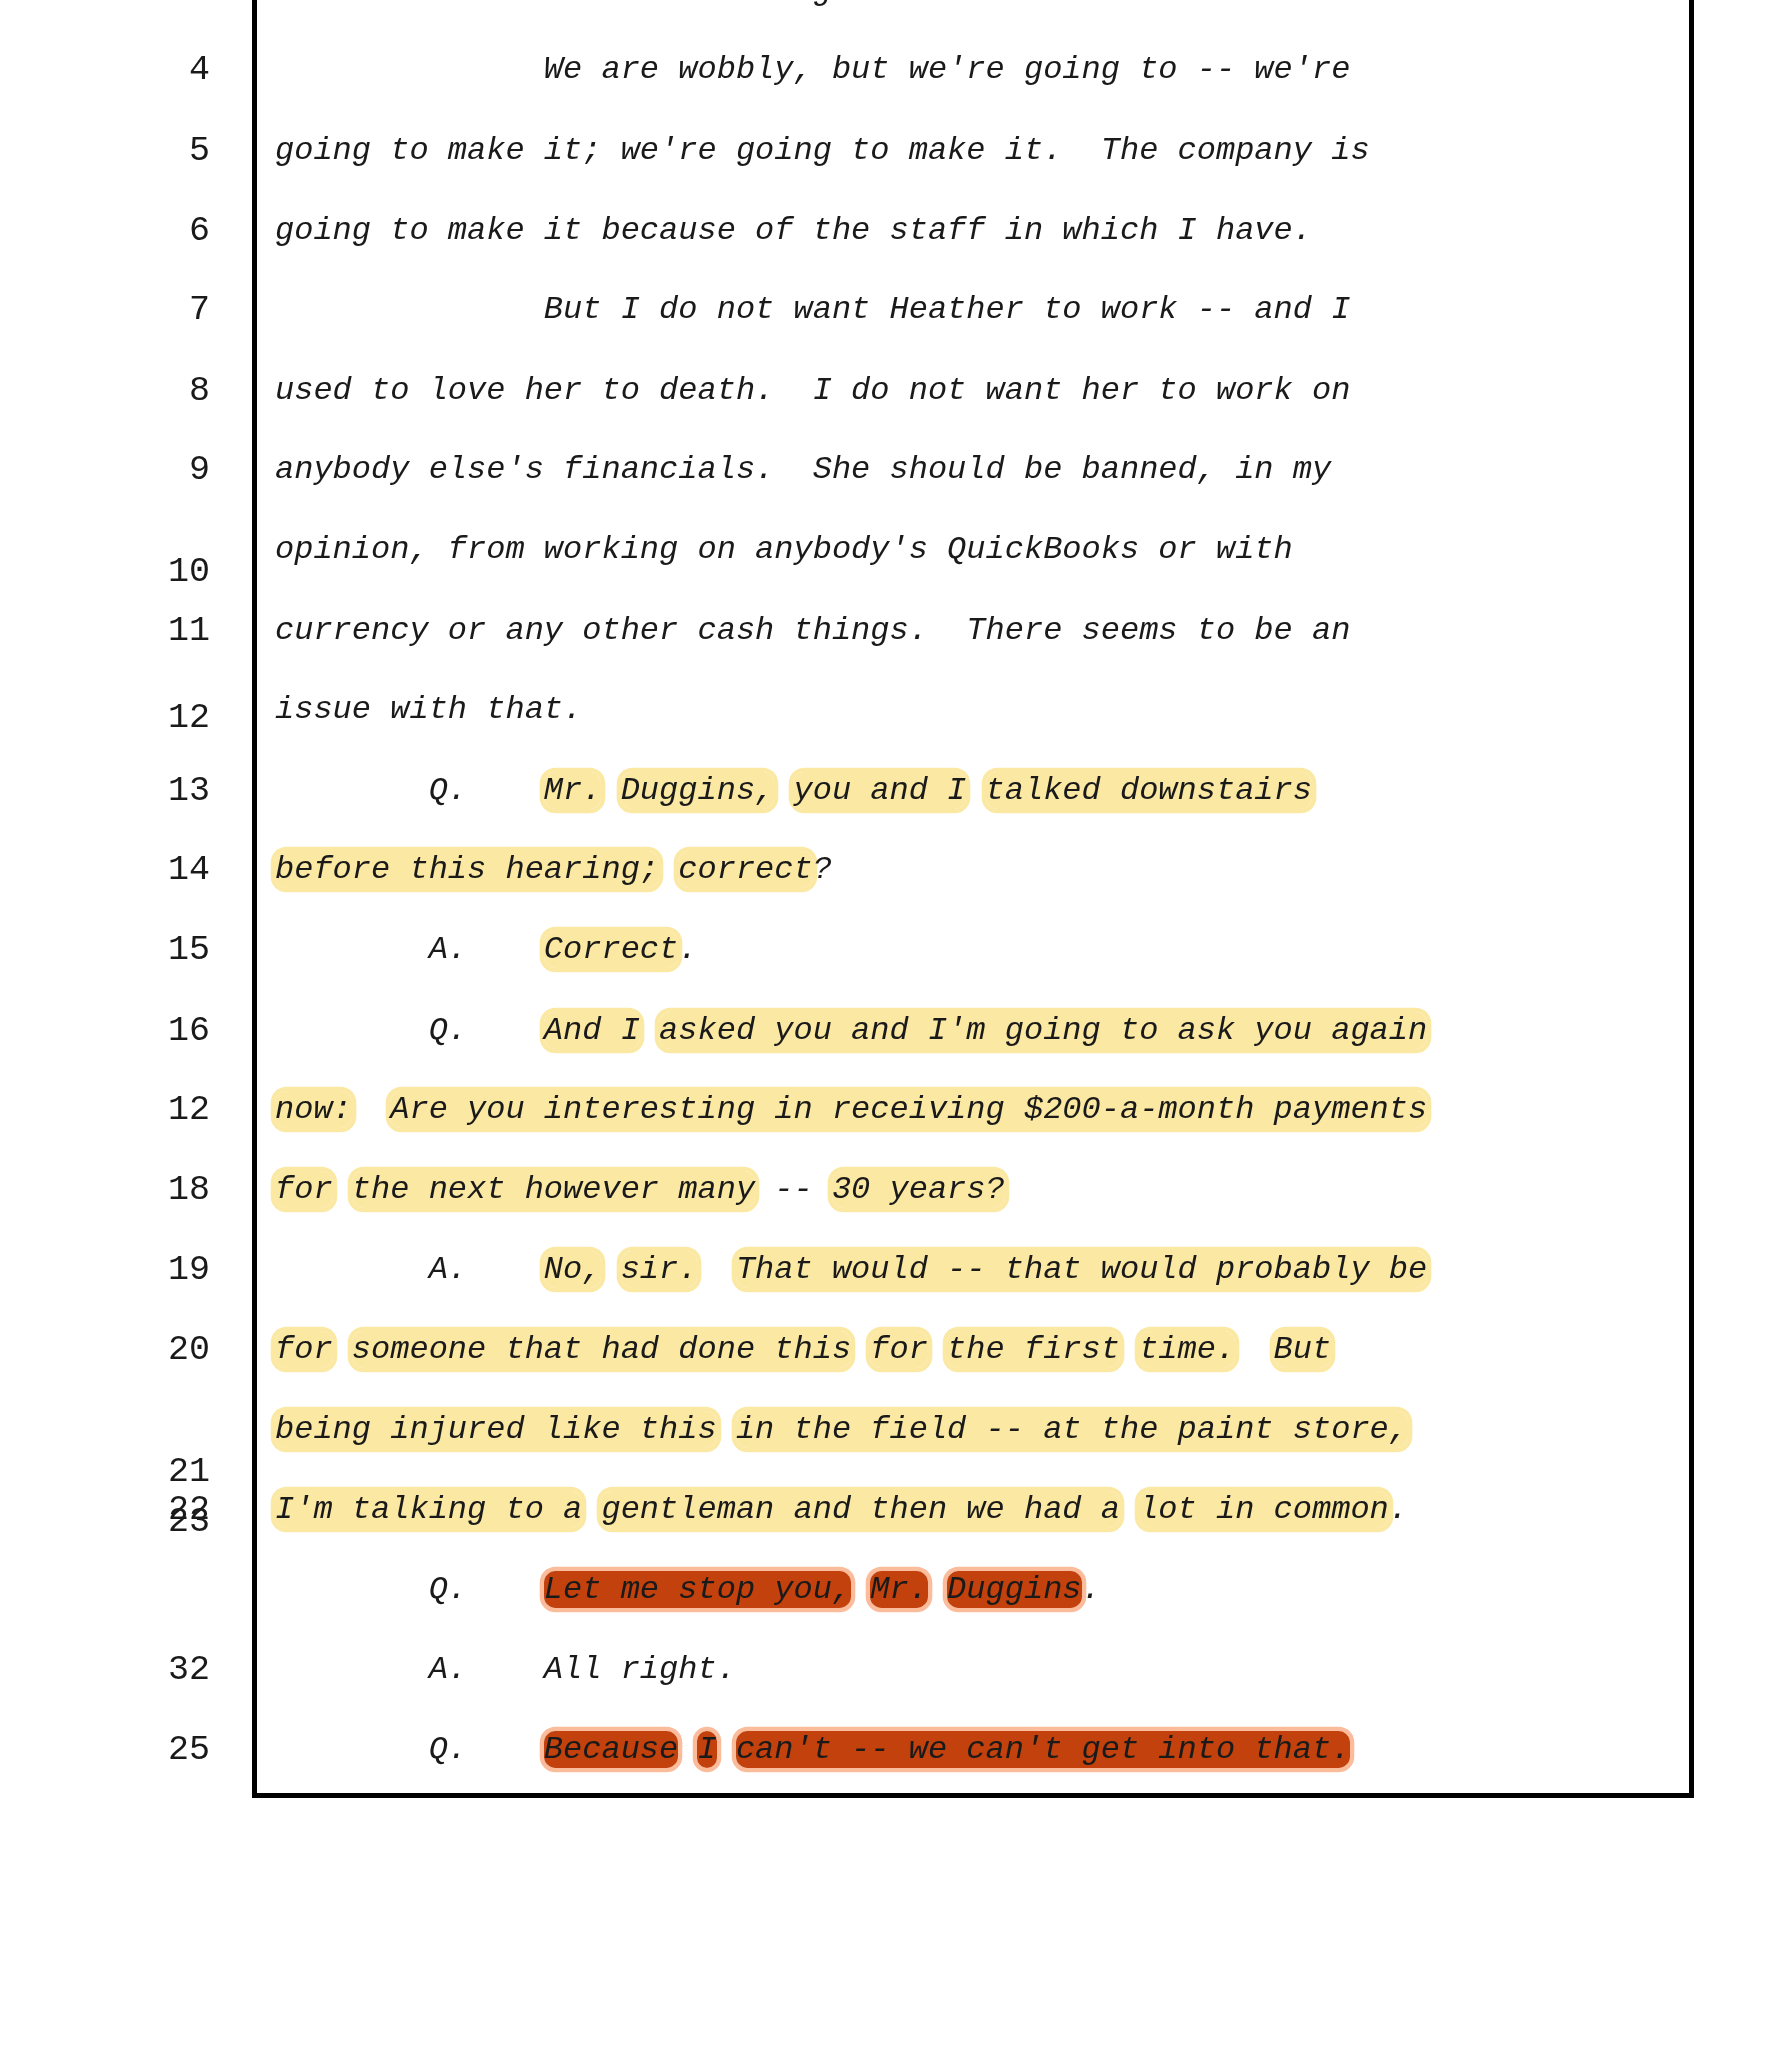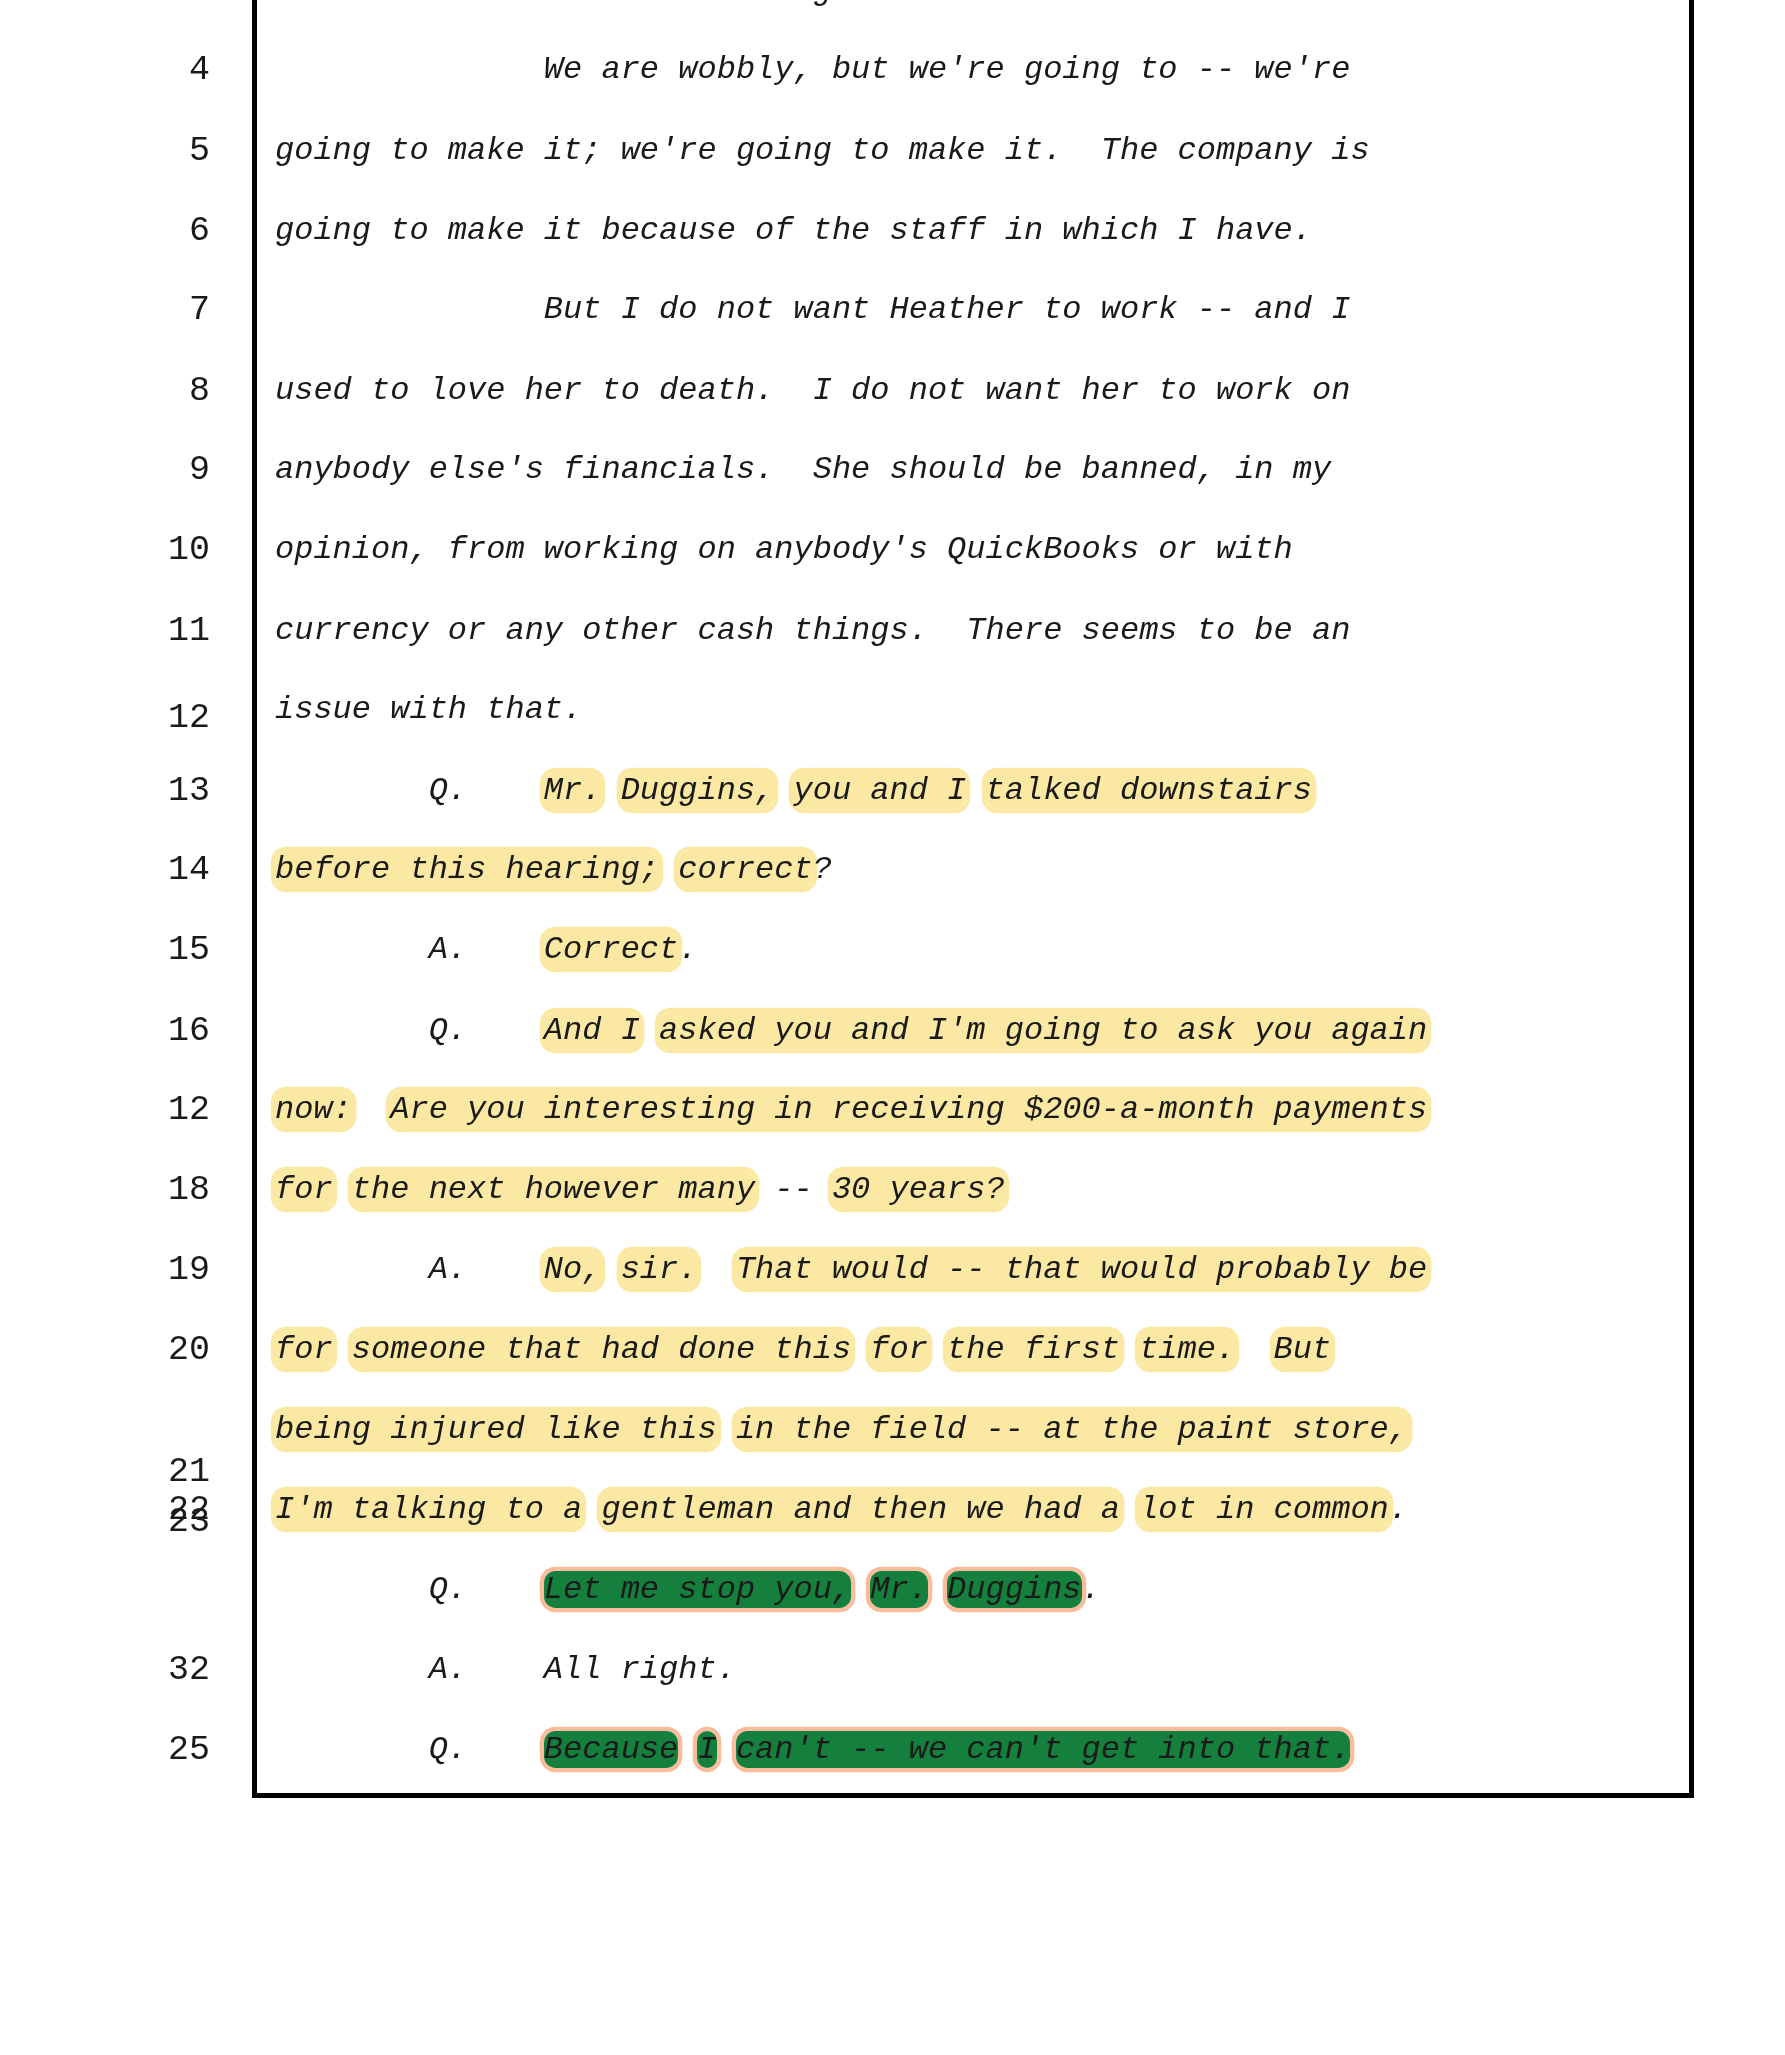--- a/index.html
+++ b/index.html
@@ -15,42 +15,42 @@
   .line-num {
     position: absolute; left: 109px; width: 101px; text-align: right;
     font-size: 35px; line-height: 80px; height: 80px; white-space: pre;
   }
   .line-text {
     position: absolute; left: 275px; font-size: 32px; line-height: 80px; height: 80px;
     white-space: pre; letter-spacing: 0px; font-style: italic;
   }
   .seg { white-space: pre; }
   .hl-yellow { background: #fbe8a2; box-shadow: 0 0 0 4.3px #fbe8a2; border-radius: 11.6px; }
-  .hl-salmon { background: #15803d; box-shadow: 0 0 0 4.3px #fbbc9c; border-radius: 11.6px; }
+  .hl-salmon { background: #c2410c; box-shadow: 0 0 0 4.3px #fbbc9c; border-radius: 11.6px; }
 </style>
 </head>
 <body>
 
 <div class="frame"></div>
 <div id="lines">
     <div class="line-num" style="top: -49px;">3</div>
     <div class="line-text" style="top: -49px;"><span class="seg">because it was so devastating.</span></div>
     <div class="line-num" style="top: 30px;">4</div>
     <div class="line-text" style="top: 30px;"><span class="seg">              We are wobbly, but we're going to -- we're</span></div>
     <div class="line-num" style="top: 111px;">5</div>
     <div class="line-text" style="top: 111px;"><span class="seg">going to make it; we're going to make it.  The company is</span></div>
     <div class="line-num" style="top: 191px;">6</div>
     <div class="line-text" style="top: 191px;"><span class="seg">going to make it because of the staff in which I have.</span></div>
     <div class="line-num" style="top: 270px;">7</div>
     <div class="line-text" style="top: 270px;"><span class="seg">              But I do not want Heather to work -- and I</span></div>
     <div class="line-num" style="top: 351px;">8</div>
     <div class="line-text" style="top: 351px;"><span class="seg">used to love her to death.  I do not want her to work on</span></div>
     <div class="line-num" style="top: 430px;">9</div>
     <div class="line-text" style="top: 430px;"><span class="seg">anybody else's financials.  She should be banned, in my</span></div>
-    <div class="line-num" style="top: 510px;">10</div>
+    <div class="line-num" style="top: 532px;">10</div>
     <div class="line-text" style="top: 510px;"><span class="seg">opinion, from working on anybody's QuickBooks or with</span></div>
     <div class="line-num" style="top: 591px;">11</div>
     <div class="line-text" style="top: 591px;"><span class="seg">currency or any other cash things.  There seems to be an</span></div>
     <div class="line-num" style="top: 678px;">12</div>
     <div class="line-text" style="top: 670px;"><span class="seg">issue with that.</span></div>
     <div class="line-num" style="top: 751px;">13</div>
     <div class="line-text" style="top: 751px;"><span class="seg">        Q.    </span><span class="seg hl-yellow">Mr.</span><span class="seg"> </span><span class="seg hl-yellow">Duggins,</span><span class="seg"> </span><span class="seg hl-yellow">you and I</span><span class="seg"> </span><span class="seg hl-yellow">talked downstairs</span></div>
     <div class="line-num" style="top: 830px;">14</div>
     <div class="line-text" style="top: 830px;"><span class="seg hl-yellow">before this hearing;</span><span class="seg"> </span><span class="seg hl-yellow">correct</span><span class="seg">?</span></div>
     <div class="line-num" style="top: 910px;">15</div>

